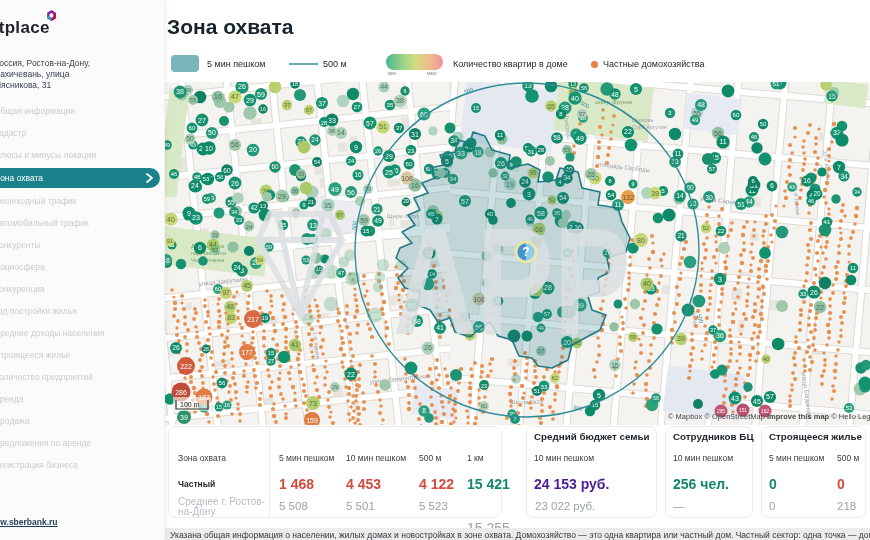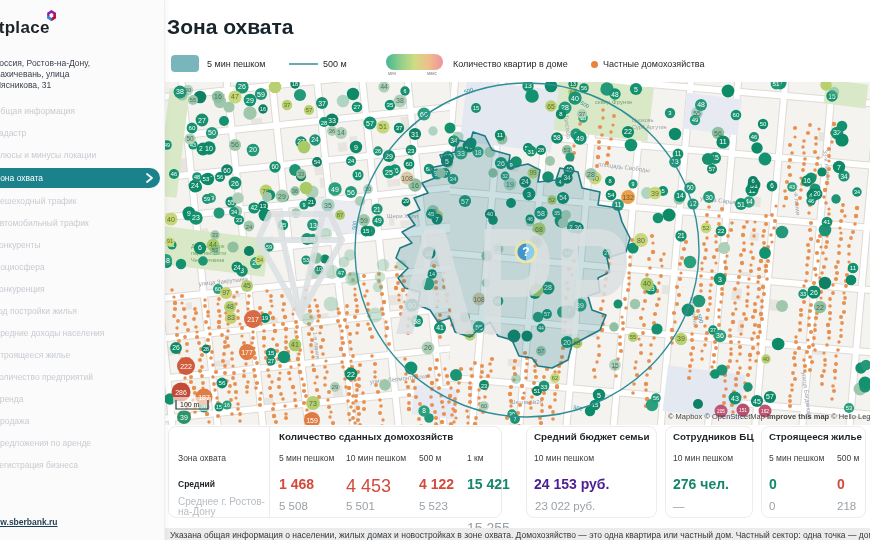--- a/index.html
+++ b/index.html
@@ -2490,47 +2490,46 @@
           <path d="M361,161.5 a8.5,8.5 0 0 0 0,17 z" fill="#4494cc"></path>
           <text x="361" y="174" font-size="12" font-weight="bold" fill="#ffffff" text-anchor="middle">?</text>
           <rect x="8" y="315" width="38" height="14" fill="rgba(255,255,255,0.6)"></rect>
           <path d="M11,318 L11,327 L43,327 L43,318" fill="none" stroke="#333" stroke-width="1.2"></path>
           <text x="15" y="325" font-size="7" fill="#222">100 m</text>
           <text x="503" y="337" font-size="7.5" fill="#444">© Mapbox © OpenStreetMap <tspan font-weight="bold">Improve this map</tspan> © Hello Legal W</text>
         </svg></div>
 
   <div class="abs" style="left:3px;top:426px;width:334px;height:92px;background:#fff;border:1px solid #ececec;border-radius:8px"></div>
   <div class="abs" style="left:104px;top:427px;width:1px;height:90px;background:#ececec"></div>
-  <div class="abs" style="left:114px;top:430.5px;font-size:9.8px;font-weight:bold;color:#1d2328">Количество сданных домохозяйств</div>
   <div class="abs" style="left:13px;top:453px;font-size:8.5px;color:#3c4043">Зона охвата</div>
   <div class="abs" style="left:114px;top:453px;font-size:8.5px;color:#3c4043">5 мин пешком</div>
   <div class="abs" style="left:181px;top:453px;font-size:8.5px;color:#3c4043">10 мин пешком</div>
   <div class="abs" style="left:254px;top:453px;font-size:8.5px;color:#3c4043">500 м</div>
   <div class="abs" style="left:302px;top:453px;font-size:8.5px;color:#3c4043">1 км</div>
-  <div class="abs" style="left:13px;top:479px;font-size:8.5px;font-weight:bold;color:#1d2328">Средний</div>
+  <div class="abs" style="left:13px;top:479px;font-size:8.5px;font-weight:bold;color:#1d2328">Частный</div>
   <div class="abs" style="left:114px;top:476px;font-size:14px;font-weight:bold;color:#d34a3d">1 468</div>
-  <div class="abs" style="left:181px;top:476px;font-size:18px;font-weight:normal;color:#d34a3d">4 453</div>
+  <div class="abs" style="left:181px;top:476px;font-size:14px;font-weight:bold;color:#d34a3d">4 453</div>
   <div class="abs" style="left:254px;top:476px;font-size:14px;font-weight:bold;color:#d34a3d">4 122</div>
   <div class="abs" style="left:302px;top:476px;font-size:14px;font-weight:bold;color:#14876b">15 421</div>
   <div class="abs" style="left:13px;top:497px;font-size:10px;color:#b7bdc3;line-height:9.5px">Среднее г. Ростов-<br>на-Дону</div>
   <div class="abs" style="left:114px;top:500px;font-size:11.5px;color:#9aa1a8">5 508</div>
   <div class="abs" style="left:181px;top:500px;font-size:11.5px;color:#9aa1a8">5 501</div>
   <div class="abs" style="left:254px;top:500px;font-size:11.5px;color:#9aa1a8">5 523</div>
   <div class="abs" style="left:302px;top:520px;font-size:14px;color:#9aa1a8">15 255</div>
 
   <div class="abs" style="left:361px;top:426px;width:131px;height:92px;background:#fff;border:1px solid #ececec;border-radius:8px"></div>
   <div class="abs" style="left:369px;top:430.5px;font-size:9.8px;font-weight:bold;color:#1d2328">Средний бюджет семьи</div>
   <div class="abs" style="left:369px;top:453px;font-size:8.5px;color:#3c4043">10 мин пешком</div>
   <div class="abs" style="left:369px;top:476px;font-size:14px;font-weight:bold;color:#4c1d95">24 153 руб.</div>
   <div class="abs" style="left:370px;top:500px;font-size:11.5px;color:#9aa1a8">23 022 руб.</div>
 
   <div class="abs" style="left:500px;top:426px;width:88px;height:92px;background:#fff;border:1px solid #ececec;border-radius:8px"></div>
   <div class="abs" style="left:508px;top:430.5px;font-size:9.8px;font-weight:bold;color:#1d2328">Сотрудников БЦ</div>
   <div class="abs" style="left:508px;top:453px;font-size:8.5px;color:#3c4043">10 мин пешком</div>
-  <div class="abs" style="left:508px;top:476px;font-size:14px;font-weight:bold;color:#14876b">276 чел.</div>
+  <div class="abs" style="left:508px;top:476px;font-size:14px;font-weight:bold;color:#14876b">256 чел.</div>
   <div class="abs" style="left:508px;top:500px;font-size:11.5px;color:#9aa1a8">—</div>
 
   <div class="abs" style="left:596px;top:426px;width:105px;height:92px;background:#fff;border:1px solid #ececec;border-radius:8px"></div>
   <div class="abs" style="left:604px;top:430.5px;font-size:9.8px;font-weight:bold;color:#1d2328">Строящееся жилье</div>
   <div class="abs" style="left:604px;top:453px;font-size:8.5px;color:#3c4043">5 мин пешком</div>
   <div class="abs" style="left:672px;top:453px;font-size:8.5px;color:#3c4043">500 м</div>
   <div class="abs" style="left:604px;top:476px;font-size:14px;font-weight:bold;color:#14876b">0</div>
   <div class="abs" style="left:672px;top:476px;font-size:14px;font-weight:bold;color:#d34a3d">0</div>
   <div class="abs" style="left:604px;top:500px;font-size:11.5px;color:#9aa1a8">0</div>
   <div class="abs" style="left:672px;top:500px;font-size:11.5px;color:#9aa1a8">218</div>

